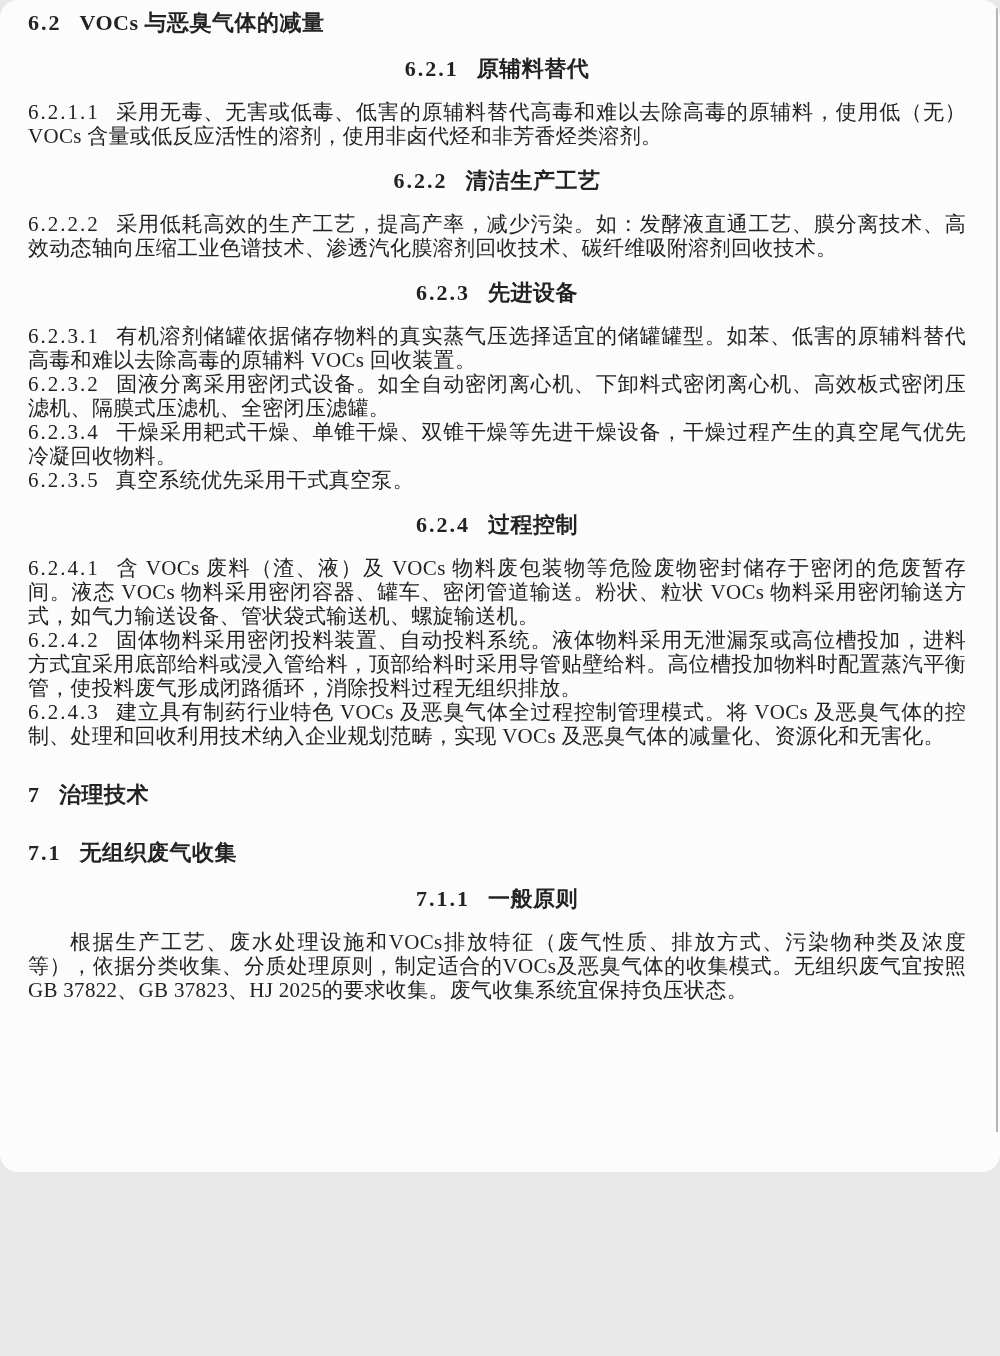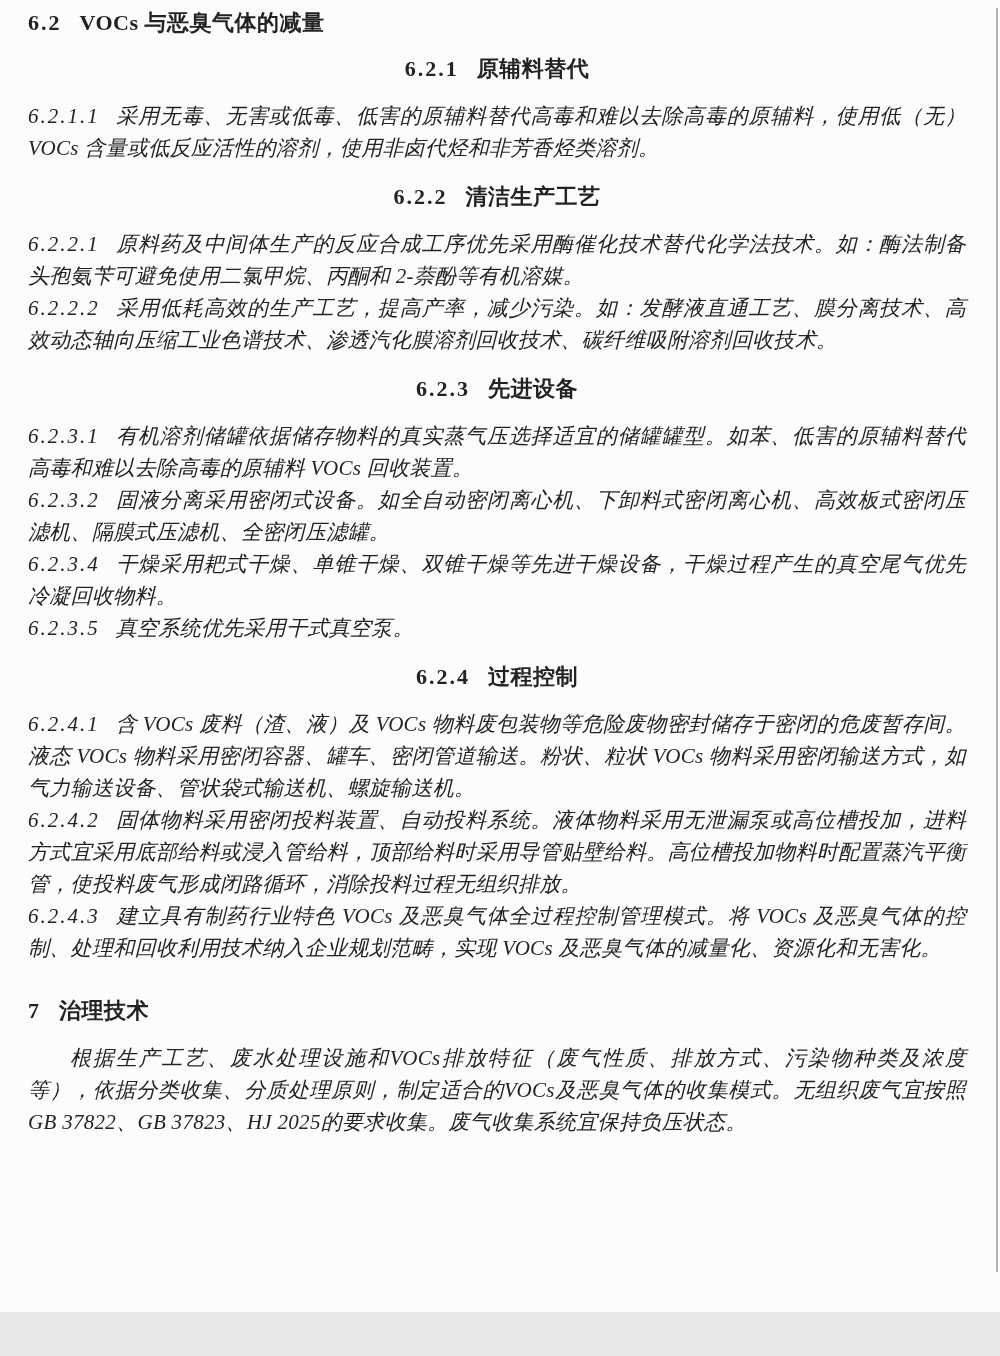--- a/index.html
+++ b/index.html
@@ -3,27 +3,28 @@
 <meta charset="utf-8">
 <style>
   html, body { margin: 0; padding: 0; }
   body {
     background: #e8e8e8;
     font-family: "Liberation Serif", "DejaVu Serif", serif;
   }
   .page {
     position: relative;
     width: 1000px;
-    height: 1312px;
+    height: 1172px;
     margin: 0 auto;
     background: #fcfcfc;
     color: #232323;
     overflow: hidden;
     box-sizing: border-box;
     padding: 8px 34px 0 28px;
+    border-radius: 18px;
   }
   
   .edge-line {
     position: absolute;
     top: 8px;
     bottom: 40px;
     left: 996px;
     width: 2px;
     background: rgba(120,120,120,0.55);
   }
@@ -39,25 +40,24 @@
   .h-section { margin: 32px 0 0 0; }
   .h-section:first-child { margin-top: 2px; }
   .h-chapter { margin: 34px 0 0 0; }
   .h-sub { margin: 20px 0 18px 0; }
   .h-section + .para, .h-chapter + .para, .h-sub + .para { margin-top: 18px; }
   .h-sub { margin-bottom: 0; text-align: center; }
   .heading + .para { margin-top: 18px !important; }
   
   .para {
     font-size: 21px;
-    line-height: 32px;
+    line-height: 24px;
     margin: 0;
     text-align: justify;
     letter-spacing: 0.3px;
-    font-style: italic;
   }
   .para .num { margin-right: 16px; letter-spacing: 2px; }
   .para.indent .txt { display: block; text-indent: 2em; }
   
   .watermark {
     position: absolute;
     right: 2px;
     top: 1327px;
     width: 330px;
     height: 70px;
@@ -109,32 +109,33 @@
 </head>
 <body>
 
 <div class="page">
 
   <div>
       <h2 class="heading h-section"><span class="num">6.2</span><span class="txt">VOCs 与恶臭气体的减量</span></h2>
       <h2 class="heading h-sub"><span class="num">6.2.1</span><span class="txt">原辅料替代</span></h2>
       <p class="para"><span class="num">6.2.1.1</span><span class="txt">采用无毒、无害或低毒、低害的原辅料替代高毒和难以去除高毒的原辅料，使用低（无）VOCs 含量或低反应活性的溶剂，使用非卤代烃和非芳香烃类溶剂。</span></p>
       <h2 class="heading h-sub"><span class="num">6.2.2</span><span class="txt">清洁生产工艺</span></h2>
-      <p class="para"><span class="num">6.2.2.1</span><span class="txt">原料药及中间体生产的反应合成工序优先采用酶催化技术替代化学法技术。如：酶法制备头孢氨苄可避免使用二氯甲烷、丙酮和 2-萘酚等有机溶媒。</span></p>
       <p class="para"><span class="num">6.2.2.2</span><span class="txt">采用低耗高效的生产工艺，提高产率，减少污染。如：发酵液直通工艺、膜分离技术、高效动态轴向压缩工业色谱技术、渗透汽化膜溶剂回收技术、碳纤维吸附溶剂回收技术。</span></p>
       <h2 class="heading h-sub"><span class="num">6.2.3</span><span class="txt">先进设备</span></h2>
       <p class="para"><span class="num">6.2.3.1</span><span class="txt">有机溶剂储罐依据储存物料的真实蒸气压选择适宜的储罐罐型。如苯、低害的原辅料替代高毒和难以去除高毒的原辅料 VOCs 回收装置。</span></p>
       <p class="para"><span class="num">6.2.3.2</span><span class="txt">固液分离采用密闭式设备。如全自动密闭离心机、下卸料式密闭离心机、高效板式密闭压滤机、隔膜式压滤机、全密闭压滤罐。</span></p>
       <p class="para"><span class="num">6.2.3.4</span><span class="txt">干燥采用耙式干燥、单锥干燥、双锥干燥等先进干燥设备，干燥过程产生的真空尾气优先冷凝回收物料。</span></p>
       <p class="para"><span class="num">6.2.3.5</span><span class="txt">真空系统优先采用干式真空泵。</span></p>
       <h2 class="heading h-sub"><span class="num">6.2.4</span><span class="txt">过程控制</span></h2>
       <p class="para"><span class="num">6.2.4.1</span><span class="txt">含 VOCs 废料（渣、液）及 VOCs 物料废包装物等危险废物密封储存于密闭的危废暂存间。液态 VOCs 物料采用密闭容器、罐车、密闭管道输送。粉状、粒状 VOCs 物料采用密闭输送方式，如气力输送设备、管状袋式输送机、螺旋输送机。</span></p>
       <p class="para"><span class="num">6.2.4.2</span><span class="txt">固体物料采用密闭投料装置、自动投料系统。液体物料采用无泄漏泵或高位槽投加，进料方式宜采用底部给料或浸入管给料，顶部给料时采用导管贴壁给料。高位槽投加物料时配置蒸汽平衡管，使投料废气形成闭路循环，消除投料过程无组织排放。</span></p>
       <p class="para"><span class="num">6.2.4.3</span><span class="txt">建立具有制药行业特色 VOCs 及恶臭气体全过程控制管理模式。将 VOCs 及恶臭气体的控制、处理和回收利用技术纳入企业规划范畴，实现 VOCs 及恶臭气体的减量化、资源化和无害化。</span></p>
       <h2 class="heading h-chapter"><span class="num">7</span><span class="txt">治理技术</span></h2>
+      <h2 class="heading h-section"><span class="num">7.1</span><span class="txt">无组织废气收集</span></h2>
+      <h2 class="heading h-sub"><span class="num">7.1.1</span><span class="txt">一般原则</span></h2>
       <p class="para indent">
         <span class="txt">根据生产工艺、废水处理设施和VOCs排放特征（废气性质、排放方式、污染物种类及浓度等），依据分类收集、分质处理原则，制定适合的VOCs及恶臭气体的收集模式。无组织废气宜按照GB 37822、GB 37823、HJ 2025的要求收集。废气收集系统宜保持负压状态。</span>
       </p>
     </div>
 
   <div class="edge-line"></div>
 
   <div class="watermark">
     <span class="paw">
       <i class="pad"></i>

